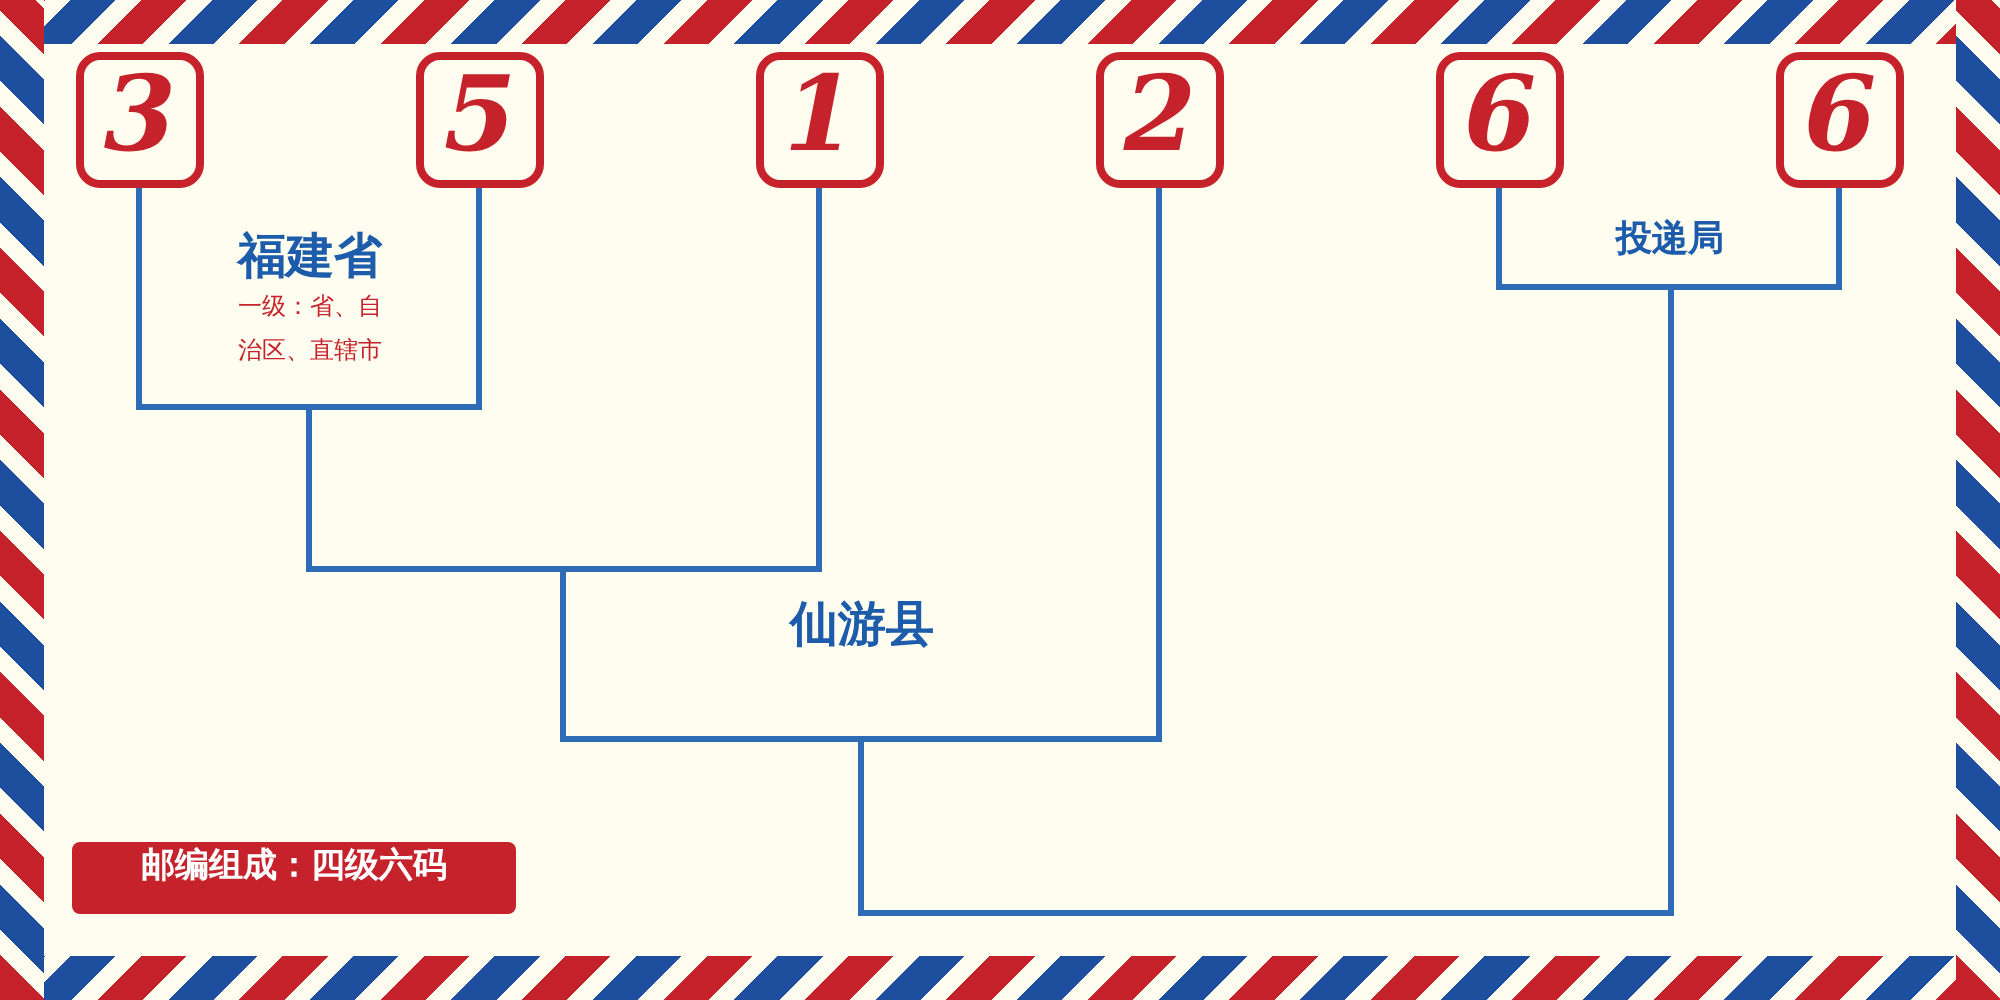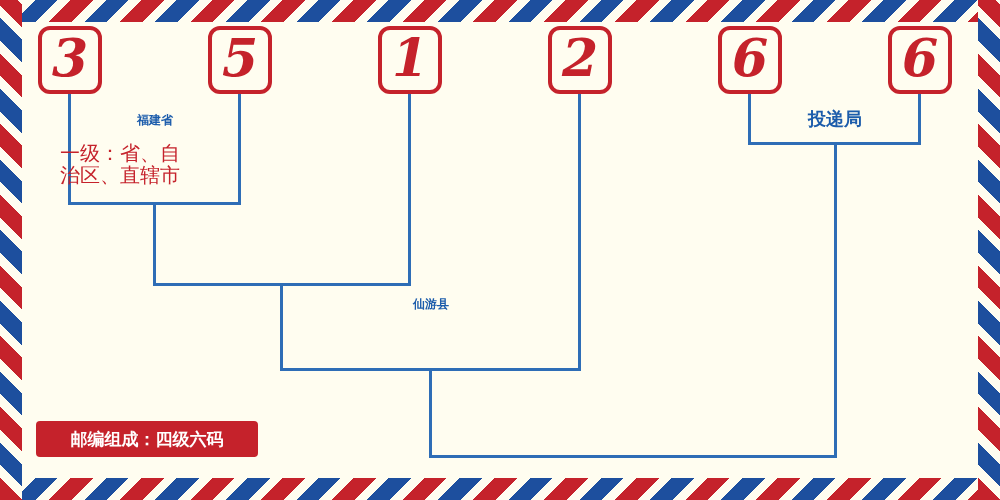--- a/index.html
+++ b/index.html
@@ -56,43 +56,43 @@
   
   .ln { position: absolute; background: #2e6db6; }
   .ln.v { width: 3px; }
   .ln.h { height: 3px; }
 
   
   .name {
     position: absolute;
     text-align: center;
     font-weight: bold;
-    font-size: 12px;
+    font-size: 24px;
     color: #1c5cab;
   }
   .name.dark { color: #433a32; font-size: 18px; }
   .desc {
     position: absolute;
-    font-size: 20px;
+    text-align: center;
+    font-size: 12px;
     line-height: 22px;
     color: #c5222b;
     white-space: pre-line;
   }
 
   
   .badge {
     position: absolute;
     left: 36px;
     top: 421px;
     width: 222px;
     height: 36px;
     background: #c5222b;
     border-radius: 4px;
     display: flex;
-    align-items: center;
     justify-content: center;
     color: #ffffff;
     font-weight: bold;
     font-size: 17px;
   }
 </style>
 </head>
 <body>
 
 <div class="canvas">

